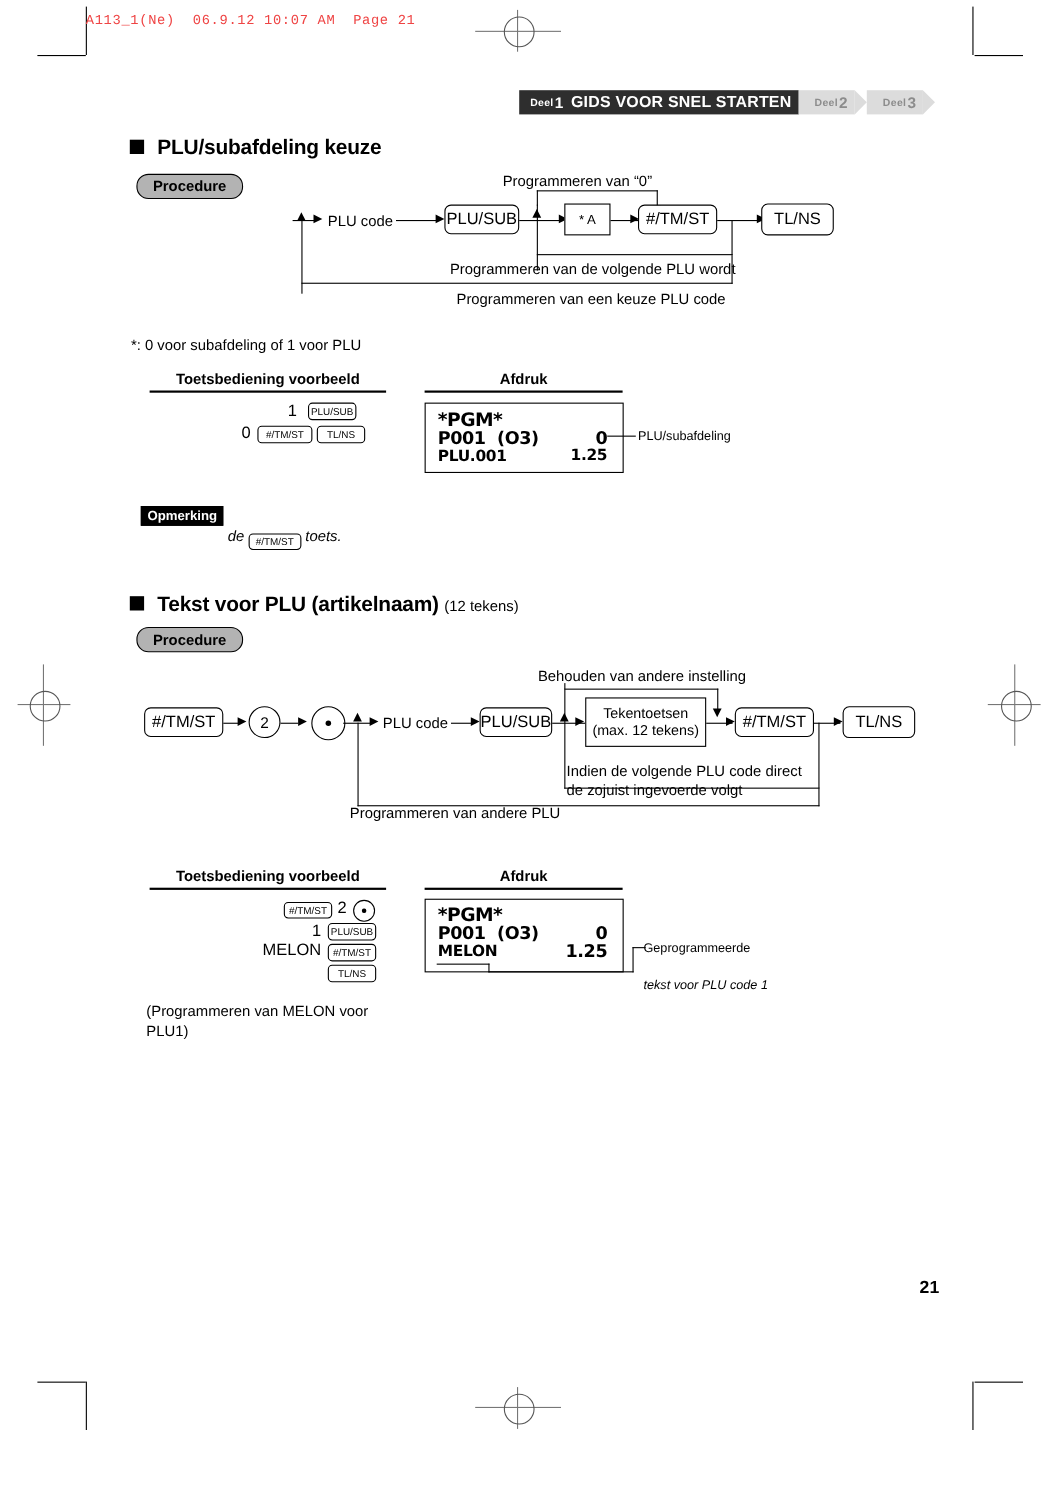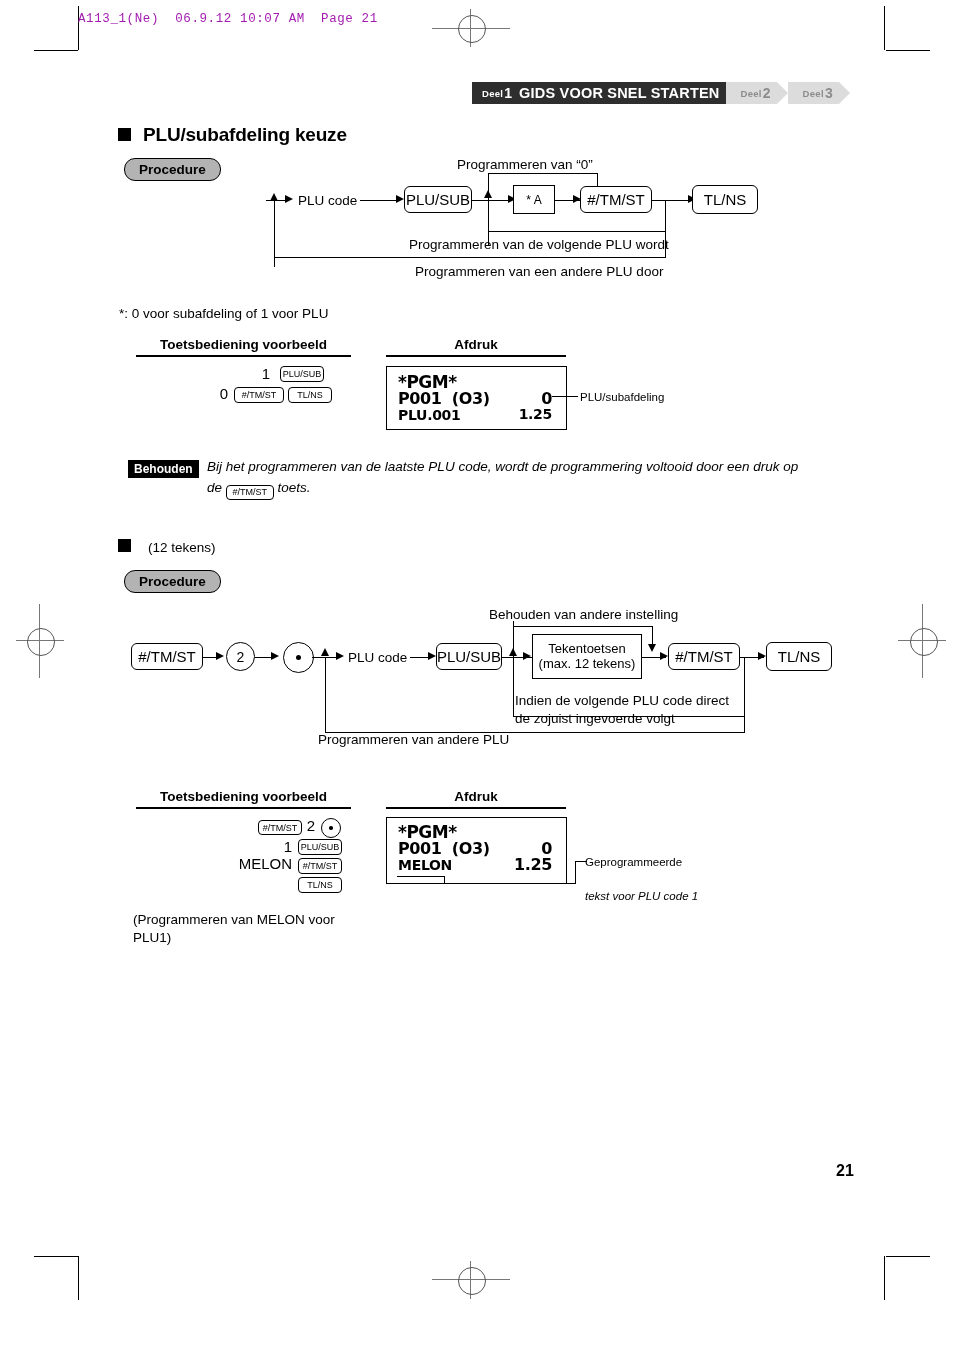--- a/index.html
+++ b/index.html
@@ -27,21 +27,21 @@
   .reg-h, .reg-v { position: absolute; background: #777; }
 
   
   .file-header {
     position: absolute;
     left: 78px; top: 12px;
     font-family: "Liberation Mono", monospace;
     font-size: 12.5px;
     letter-spacing: 0.6px;
     white-space: pre;
-    color: #a21caf;
+    color: #ef4444;
   }
 
   
   .banner {
     position: absolute;
     left: 472px; top: 82px;
     height: 22px;
     display: flex;
     align-items: stretch;
   }
@@ -410,21 +410,21 @@
   <div class="arrow-r" style="left:688px;top:195px;"></div>
 
   <div class="keybox" style="left:692px;top:185px;width:66px;height:29px;">TL/NS</div>
 
   <div class="ln v" style="left:665px;top:200px;height:32px;"></div>
   <div class="ln h" style="left:488px;top:231px;width:178px;"></div>
   <div class="lbl" style="left:409px;top:236px;">Programmeren van de volgende PLU wordt</div>
 
   <div class="ln v" style="left:665px;top:232px;height:26px;"></div>
   <div class="ln h" style="left:274px;top:257px;width:392px;"></div>
-  <div class="lbl" style="left:415px;top:263px;">Programmeren van een andere PLU door</div>
+  <div class="lbl" style="left:415px;top:263px;">Programmeren van een keuze PLU code</div>
 </div>
 
 <div class="lbl" style="left:119px;top:305px;">*: 0 voor subafdeling of 1 voor PLU</div>
 
 <div class="colhead" style="left:136px;top:337px;width:215px;">Toetsbediening voorbeeld</div>
 <div class="colrule" style="left:136px;top:355px;width:215px;"></div>
 <div class="colhead" style="left:386px;top:337px;width:180px;">Afdruk</div>
 <div class="colrule" style="left:386px;top:355px;width:180px;"></div>
 
 <div>
@@ -438,30 +438,31 @@
 <div class="receipt" style="left:386px;top:366px;width:181px;height:64px;"></div>
 <div class="rc-line rc-pgm" style="left:398px;top:372px;">*PGM*</div>
 <div class="rc-line rc-main" style="left:398px;top:389px;">P001  (O3)</div>
 <div class="rc-amt rc-main" style="left:500px;top:389px;width:52px;">0</div>
 <div class="rc-line rc-small" style="left:398px;top:407px;">PLU.001</div>
 <div class="rc-amt rc-small" style="left:500px;top:406px;width:52px;">1.25</div>
 
 <div class="ln h" style="left:552px;top:396px;width:26px;"></div>
 <div class="callout-txt" style="left:580px;top:390px;">PLU/subafdeling</div>
 
-<div class="note-tag" style="left:128px;top:460px;">Behouden</div>
+<div class="note-tag" style="left:128px;top:460px;">Opmerking</div>
 <div class="note-body" style="left:207px;top:457px;width:650px;">
-  <span>Bij het programmeren van de laatste PLU code, wordt de programmering voltooid door een druk op</span><br>
+  <br>
   <span>de</span>
   <span class="capkey" style="position:relative;display:inline-flex;left:0;top:3px;width:48px;height:15px;font-style:normal;">#/TM/ST</span>
   <span>toets.</span>
 </div>
 
 <div class="sec-head" style="left:118px;top:539px;">
   <span class="sec-bullet"></span>
+  <span class="sec-title">Tekst voor PLU (artikelnaam)</span>
   <span class="sec-sub">(12 tekens)</span>
 </div>
 <div class="pill" style="left:124px;top:570px;">Procedure</div>
 
 <div>
   <div class="lbl" style="left:489px;top:606px;">Behouden van andere instelling</div>
 
   <div class="keybox" style="left:131px;top:643px;width:72px;height:27px;">#/TM/ST</div>
   <div class="ln h" style="left:203px;top:656.5px;width:16px;"></div>
   <div class="arrow-r" style="left:216px;top:652px;"></div>

